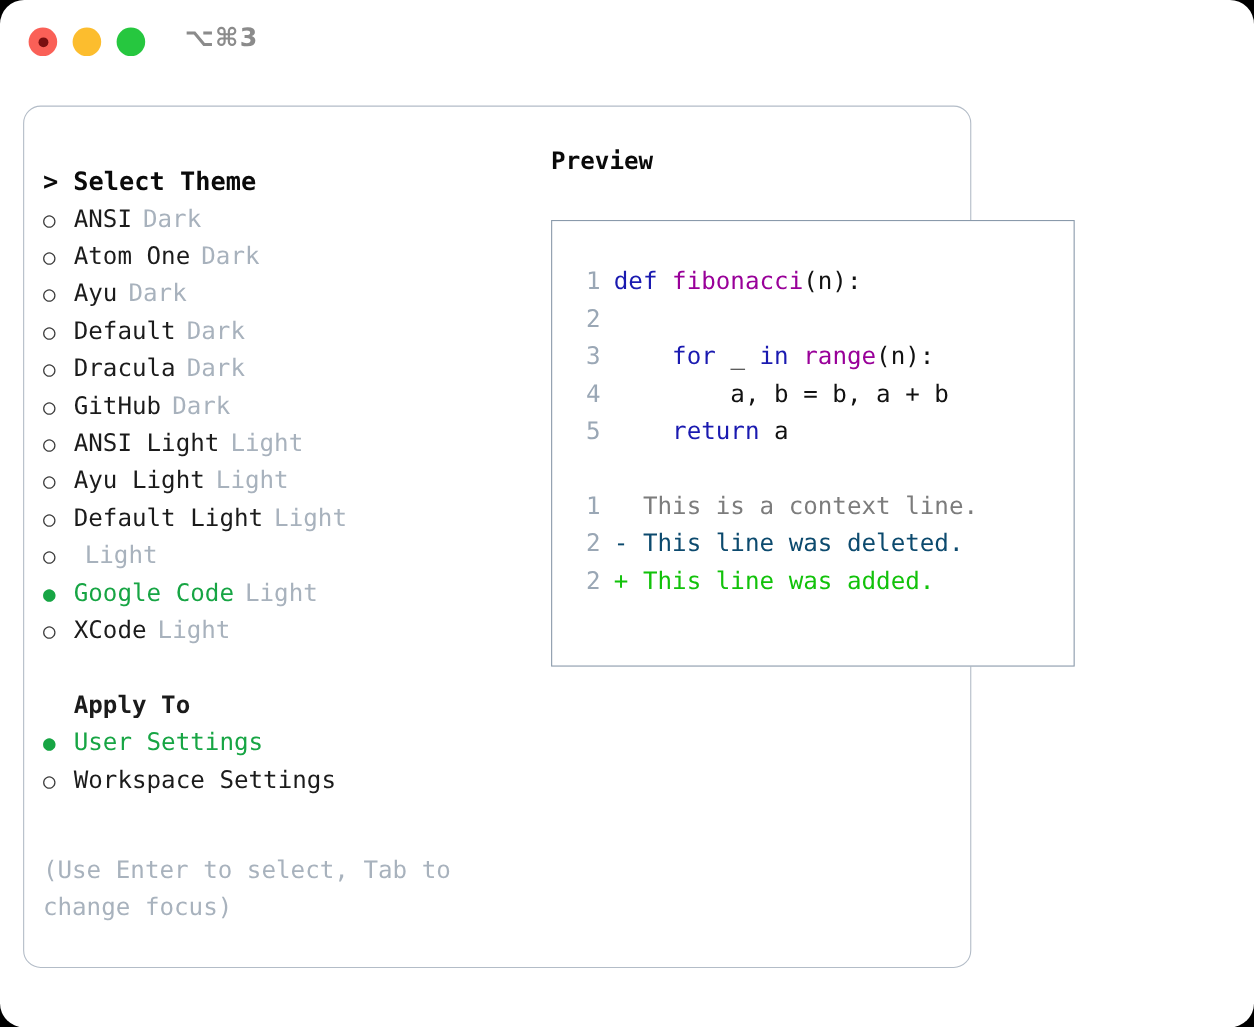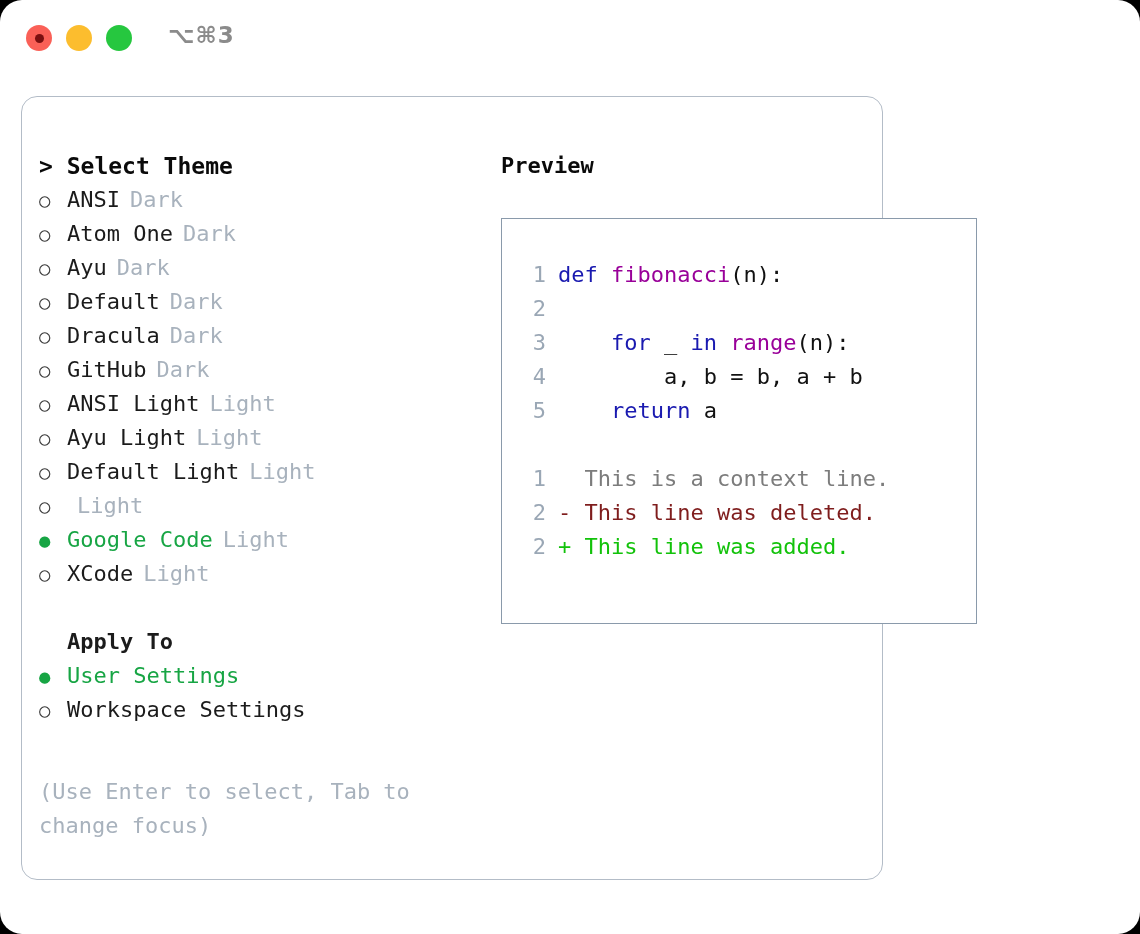--- a/index.html
+++ b/index.html
@@ -142,21 +142,21 @@
     line-height: 34px;
     color: #a8b2bd;
     width: 420px;
     white-space: pre-wrap;
   }
 
   
   .right-col {
     position: absolute;
     left: 479px;
-    top: 52px;
+    top: 34px;
     width: 500px;
   }
   .preview-heading {
     font-size: 22px;
     font-weight: 700;
     color: #0a0a0a;
     line-height: 34px;
     white-space: pre;
   }
   .preview-box {
@@ -191,21 +191,21 @@
   }
   .code-text { white-space: pre; }
 
   .tok-kw   { color: #1a1ab0; }
   .tok-fn   { color: #990099; }
   .tok-num  { color: #088080; }
   .tok-pl   { color: #111111; }
 
   .diff-gap { height: 34px; }
   .diff-ctx { color: #7c7c7c; }
-  .diff-del { color: #7f1d1d; }
+  .diff-del { color: #0c4a6e; }
   .diff-add { color: #12c20a; }
 </style>
 </head>
 <body>
 
 <div class="window">
 
   <div class="titlebar">
     <div class="lights">
       <span class="light light-close"></span>

